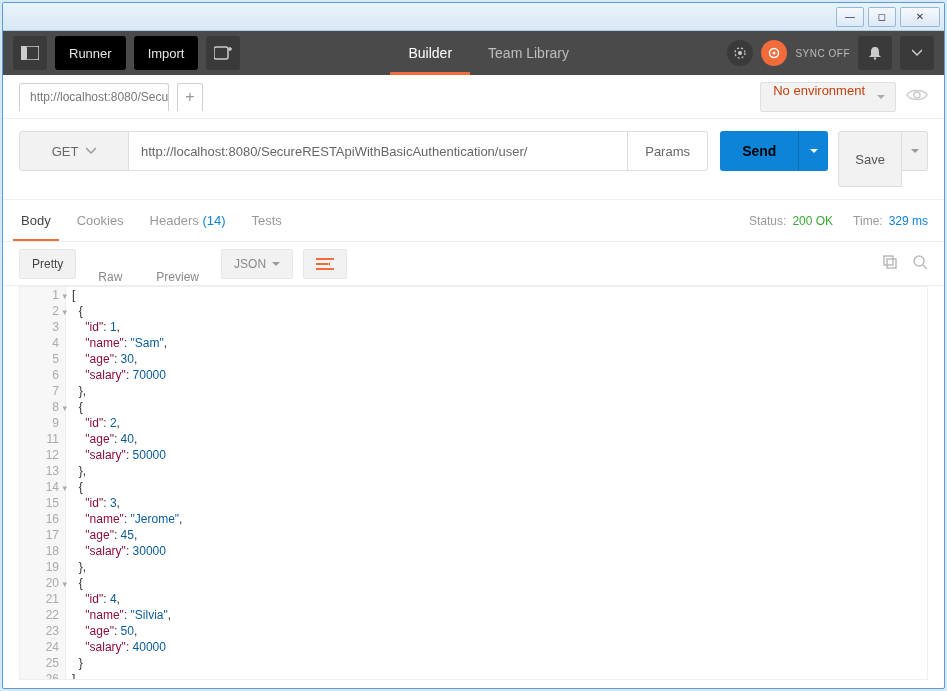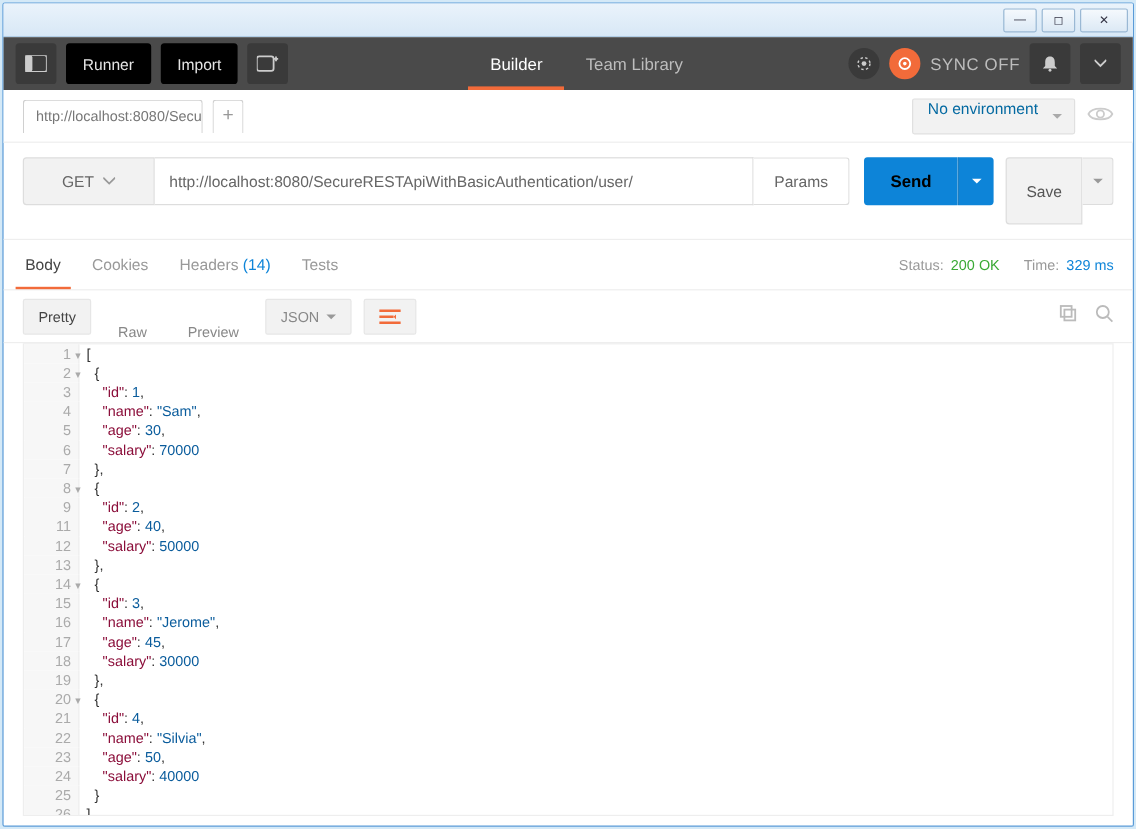--- a/index.html
+++ b/index.html
@@ -12,26 +12,26 @@
 .tb-left { display: flex; align-items: center; gap: 8px; padding-left: 10px; }
 .icon-btn { width: 34px; height: 34px; background: #3a3a3a; border-radius: 3px; display: flex; align-items: center; justify-content: center; color: #ddd; cursor: pointer; }
 .tb-btn { height: 34px; padding: 0 14px; background: #000000; border-radius: 3px; color: #e5e5e5; font-size: 13px; display: flex; align-items: center; cursor: pointer; }
 .tb-center { display: flex; align-items: stretch; margin-left: 150px; }
 .tb-tab { padding: 0 18px; color: #bdbdbd; font-size: 14px; display: flex; align-items: center; cursor: pointer; position: relative; }
 .tb-tab.active { color: #fff; }
 .tb-tab.active::after { content: ""; position: absolute; bottom: 0; left: 0; right: 0; height: 3px; background: #f26b3a; }
 .tb-right { margin-left: auto; display: flex; align-items: center; gap: 8px; padding-right: 10px; }
 .sync-ic { width: 26px; height: 26px; border-radius: 50%; display: flex; align-items: center; justify-content: center; }
 .sync-off { background: #f26b3a; }
-.sync-label { color: #bdbdbd; font-size: 14px; letter-spacing: 0.5px; }
+.sync-label { color: #bdbdbd; font-size: 10px; letter-spacing: 0.5px; }
 .env-row { height: 44px; background: #fff; border-bottom: 1px solid #eee; display: flex; align-items: center; padding: 0 16px; gap: 8px; }
 .req-tab { height: 28px; border: 1px solid #d0d0d0; border-bottom: none; padding: 0 10px; font-size: 12px; color: #777; display: flex; align-items: center; max-width: 150px; overflow: hidden; white-space: nowrap; cursor: pointer; border-radius: 3px 3px 0 0; background: #fff; }
 .add-tab { width: 26px; height: 28px; border: 1px solid #d0d0d0; border-bottom: none; color: #999; display: flex; align-items: center; justify-content: center; cursor: pointer; background: #fff; border-radius: 3px 3px 0 0; }
 .env-right { margin-left: auto; display: flex; align-items: center; gap: 10px; }
-.env-dd { height: 30px; background: #f2f2f2; border: 1px solid #e0e0e0; color: #0369a1; font-size: 13px; padding: 0 30px 0 12px; position: relative; cursor: pointer; border-radius: 2px; }
+.env-dd { height: 30px; background: #f2f2f2; border: 1px solid #e0e0e0; color: #c2410c; font-size: 13px; padding: 0 30px 0 12px; position: relative; cursor: pointer; border-radius: 2px; }
 .env-dd::after { content: ""; position: absolute; right: 10px; top: 12px; border: 4px solid transparent; border-top-color: #aaa; }
 .eye { color: #ccc; font-size: 18px; cursor: pointer; }
 .req-row { padding: 12px 16px; border-bottom: 1px solid #eee; }
 .req-inner { display: flex; gap: 0; }
 .method-dd { width: 110px; height: 40px; background: #f2f2f2; border: 1px solid #ddd; display: flex; align-items: center; justify-content: center; gap: 8px; color: #666; font-size: 13px; cursor: pointer; border-radius: 3px 0 0 3px; }
 .url-in { flex: 1; height: 40px; border: 1px solid #ddd; border-left: none; padding: 0 12px; color: #666; font-size: 13px; outline: none; }
 .params-btn { width: 80px; height: 40px; border: 1px solid #ddd; border-left: none; color: #666; font-size: 13px; background: #fff; cursor: pointer; display: flex; align-items: center; justify-content: center; border-radius: 0 3px 3px 0; }
 .send-btn { margin-left: 12px; height: 40px; padding: 0 22px; background: #0d84d8; color: #000000; font-size: 14px; font-weight: 600; border-radius: 3px 0 0 3px; display: flex; align-items: center; cursor: pointer; }
 .send-dd { width: 30px; height: 40px; background: #0d84d8; border-left: 1px solid #0a6cb0; border-radius: 0 3px 3px 0; display: flex; align-items: center; justify-content: center; cursor: pointer; }
 .send-dd::after { content: ""; border: 4px solid transparent; border-top-color: #fff; margin-top: 4px; }

